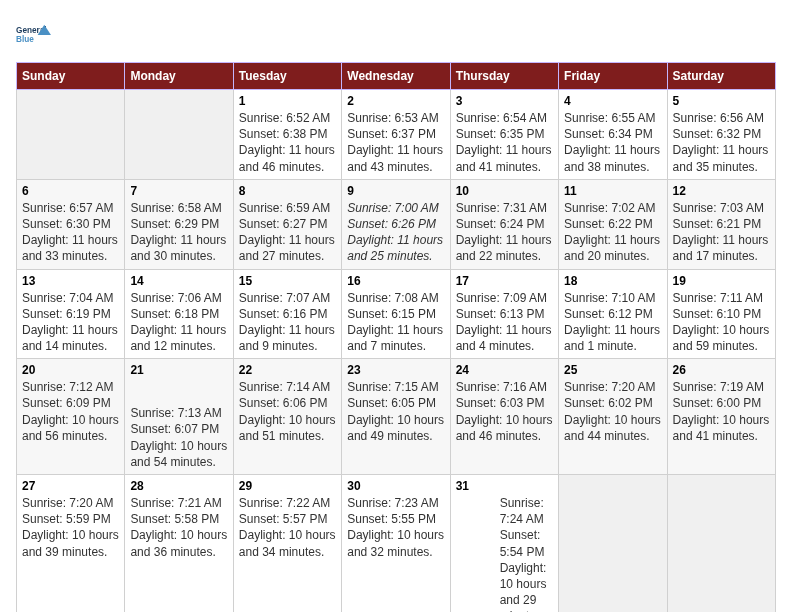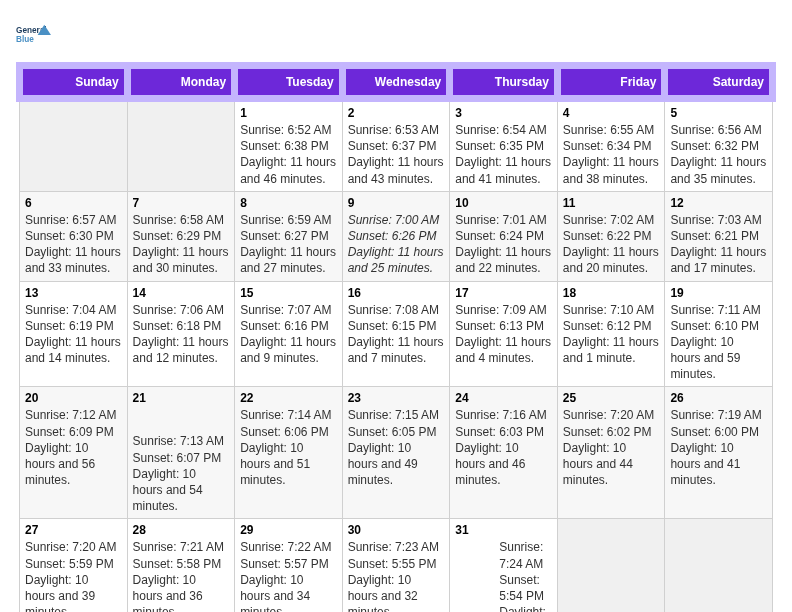--- a/index.html
+++ b/index.html
@@ -36,27 +36,27 @@
     .subtitle {
       font-size: 14px;
       color: #444;
     }
     table {
       width: 100%;
       border-collapse: collapse;
       font-size: 10.5px;
     }
     thead tr th {
-      background-color: #6d28d9;
+      background-color: #7f1d1d;
       color: #fff;
       padding: 6px 5px;
-      text-align: right;
+      text-align: left;
       font-size: 12px;
       font-weight: bold;
-      border: 7px solid #c4b5fd;
+      border: 1px solid #c4b5fd;
     }
     tbody tr td {
       border: 1px solid #d0d0d0;
       padding: 4px 5px;
       vertical-align: top;
       width: calc(100%/7);
       min-height: 80px;
       background: #fff;
     }
     tbody tr:nth-child(even) td {
@@ -162,21 +162,21 @@
 Daylight: 11 hours and 27 minutes.</div>
         </td>
         <td>
           <span class="day-num">9</span>
           <div class="day-info" style="white-space: pre-line; font-style: italic;">Sunrise: 7:00 AM
 Sunset: 6:26 PM
 Daylight: 11 hours and 25 minutes.</div>
         </td>
         <td>
           <span class="day-num">10</span>
-          <div class="day-info" style="white-space: pre-line;">Sunrise: 7:01 AM
+          <div class="day-info" style="white-space: pre-line;">Sunrise: 7:31 AM
 Sunset: 6:24 PM
 Daylight: 11 hours and 22 minutes.</div>
         </td>
         <td>
           <span class="day-num">11</span>
           <div class="day-info" style="white-space: pre-line;">Sunrise: 7:02 AM
 Sunset: 6:22 PM
 Daylight: 11 hours and 20 minutes.</div>
         </td>
         <td>

